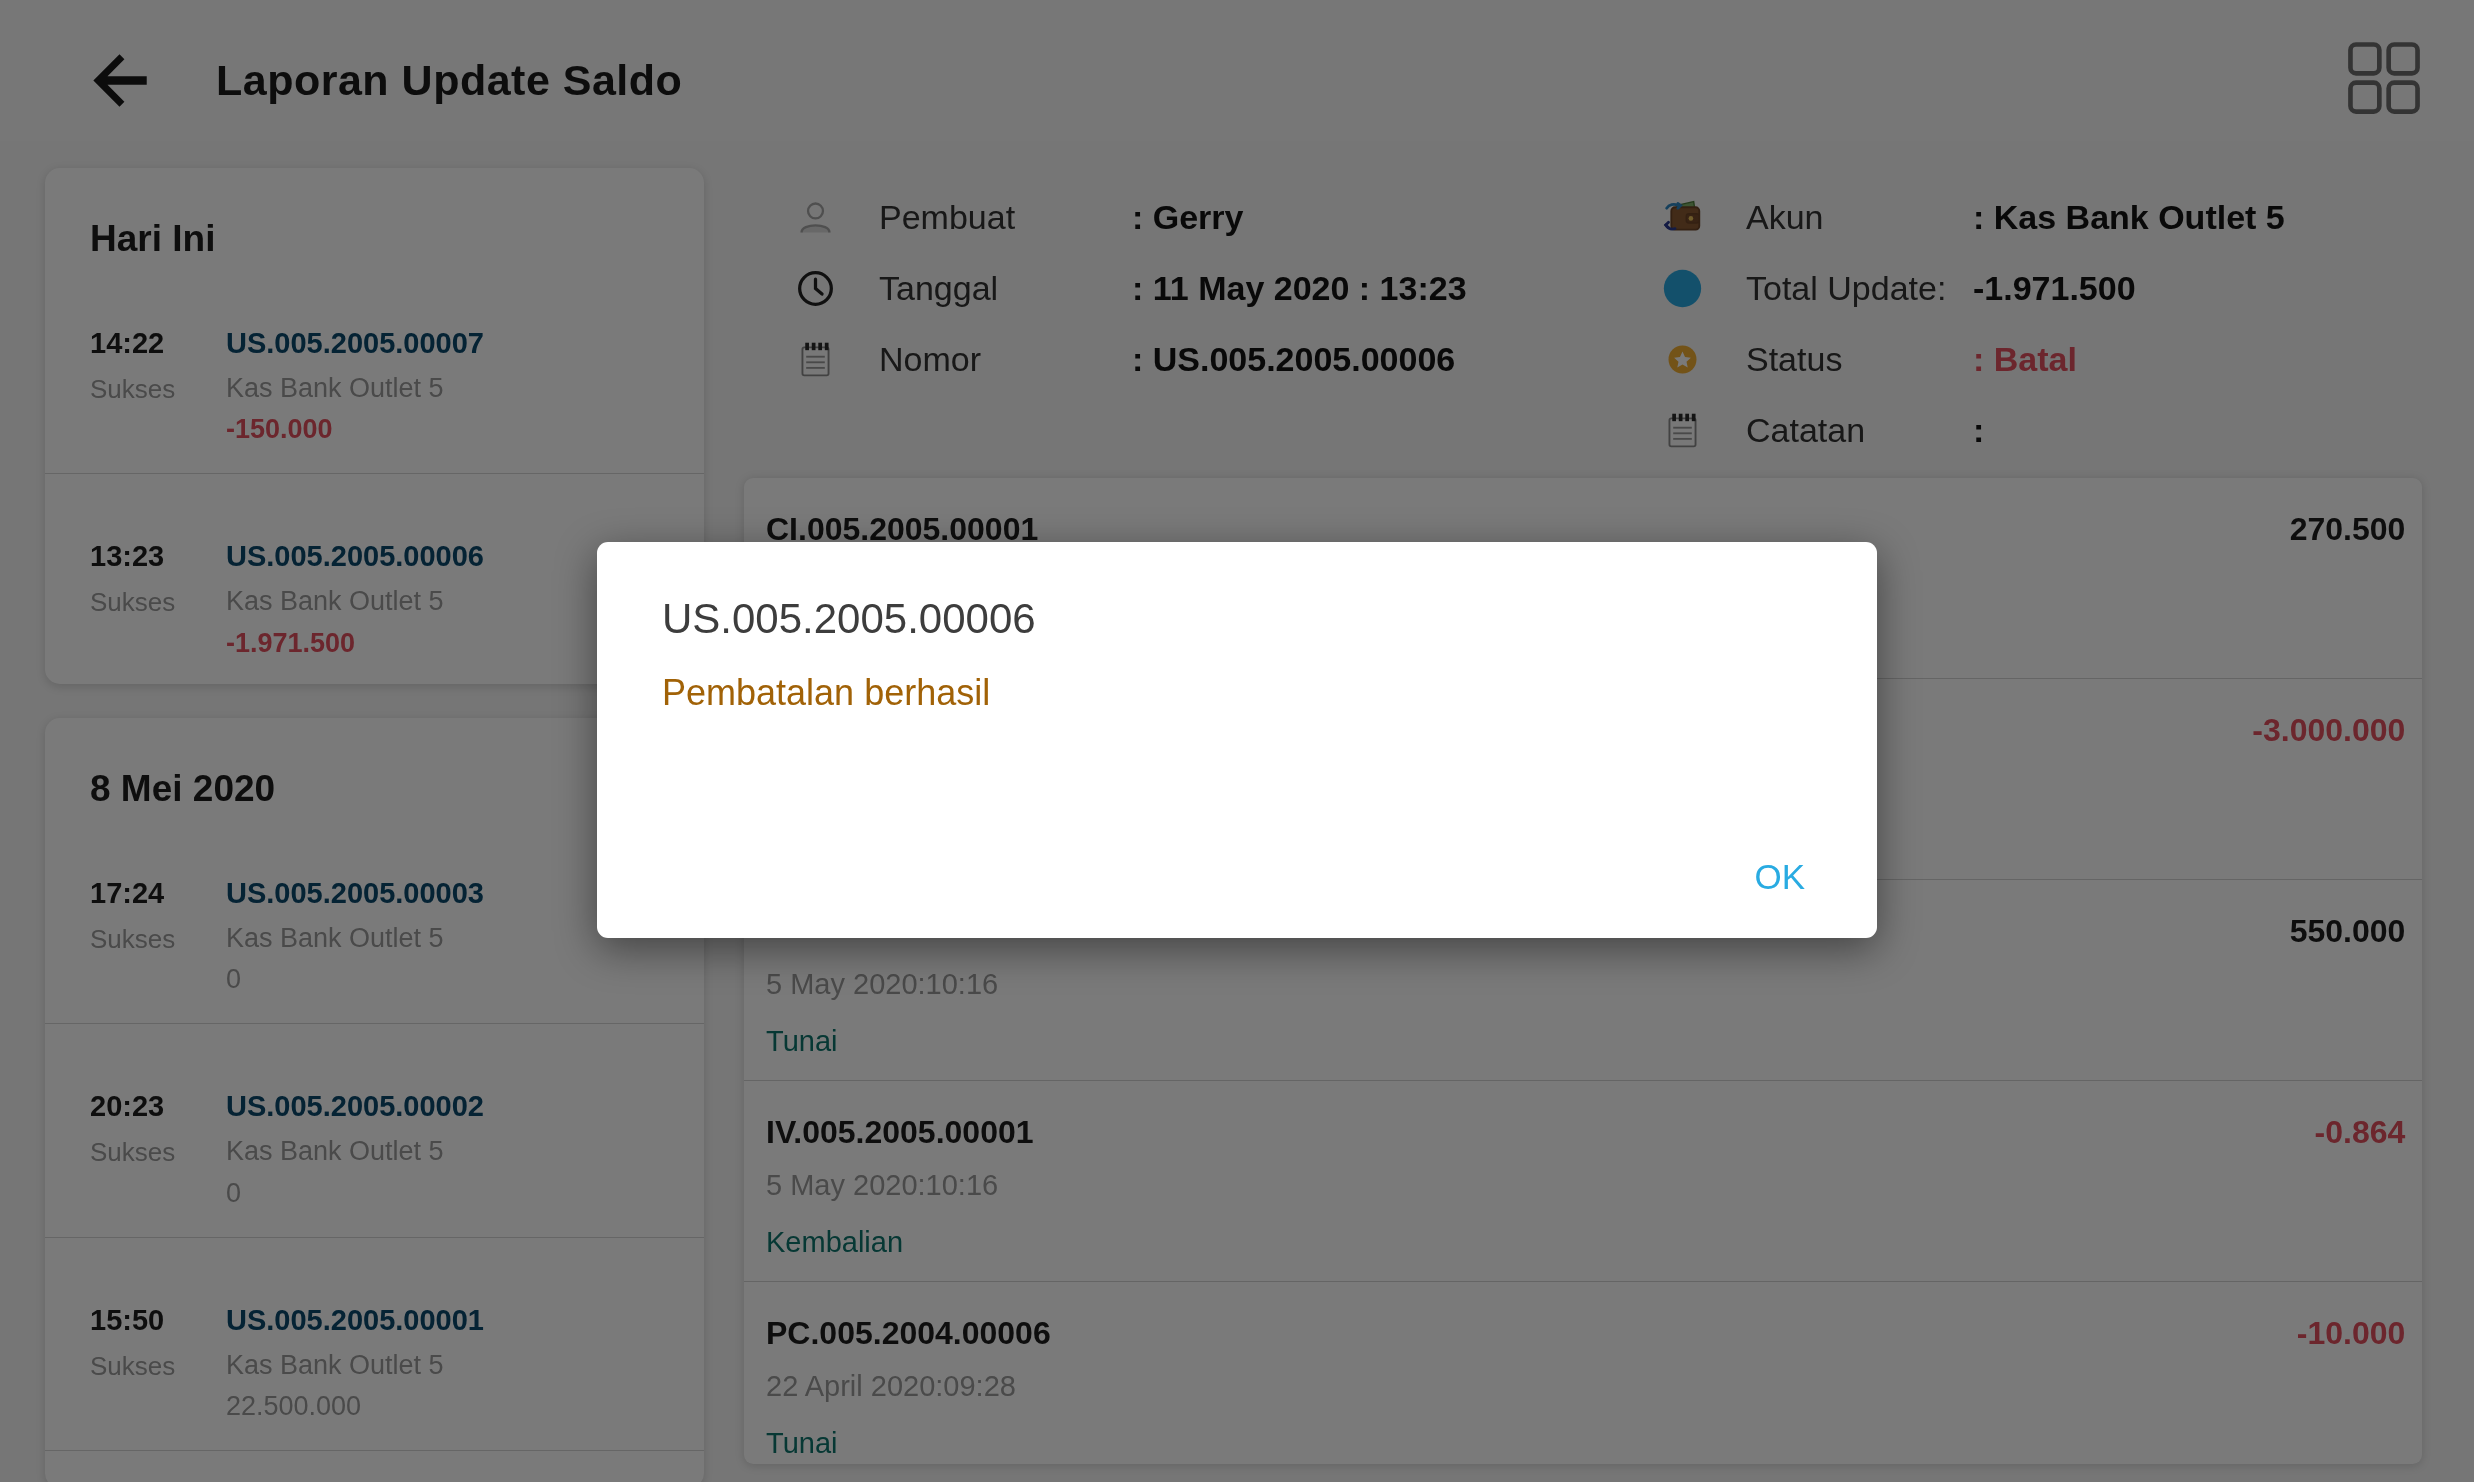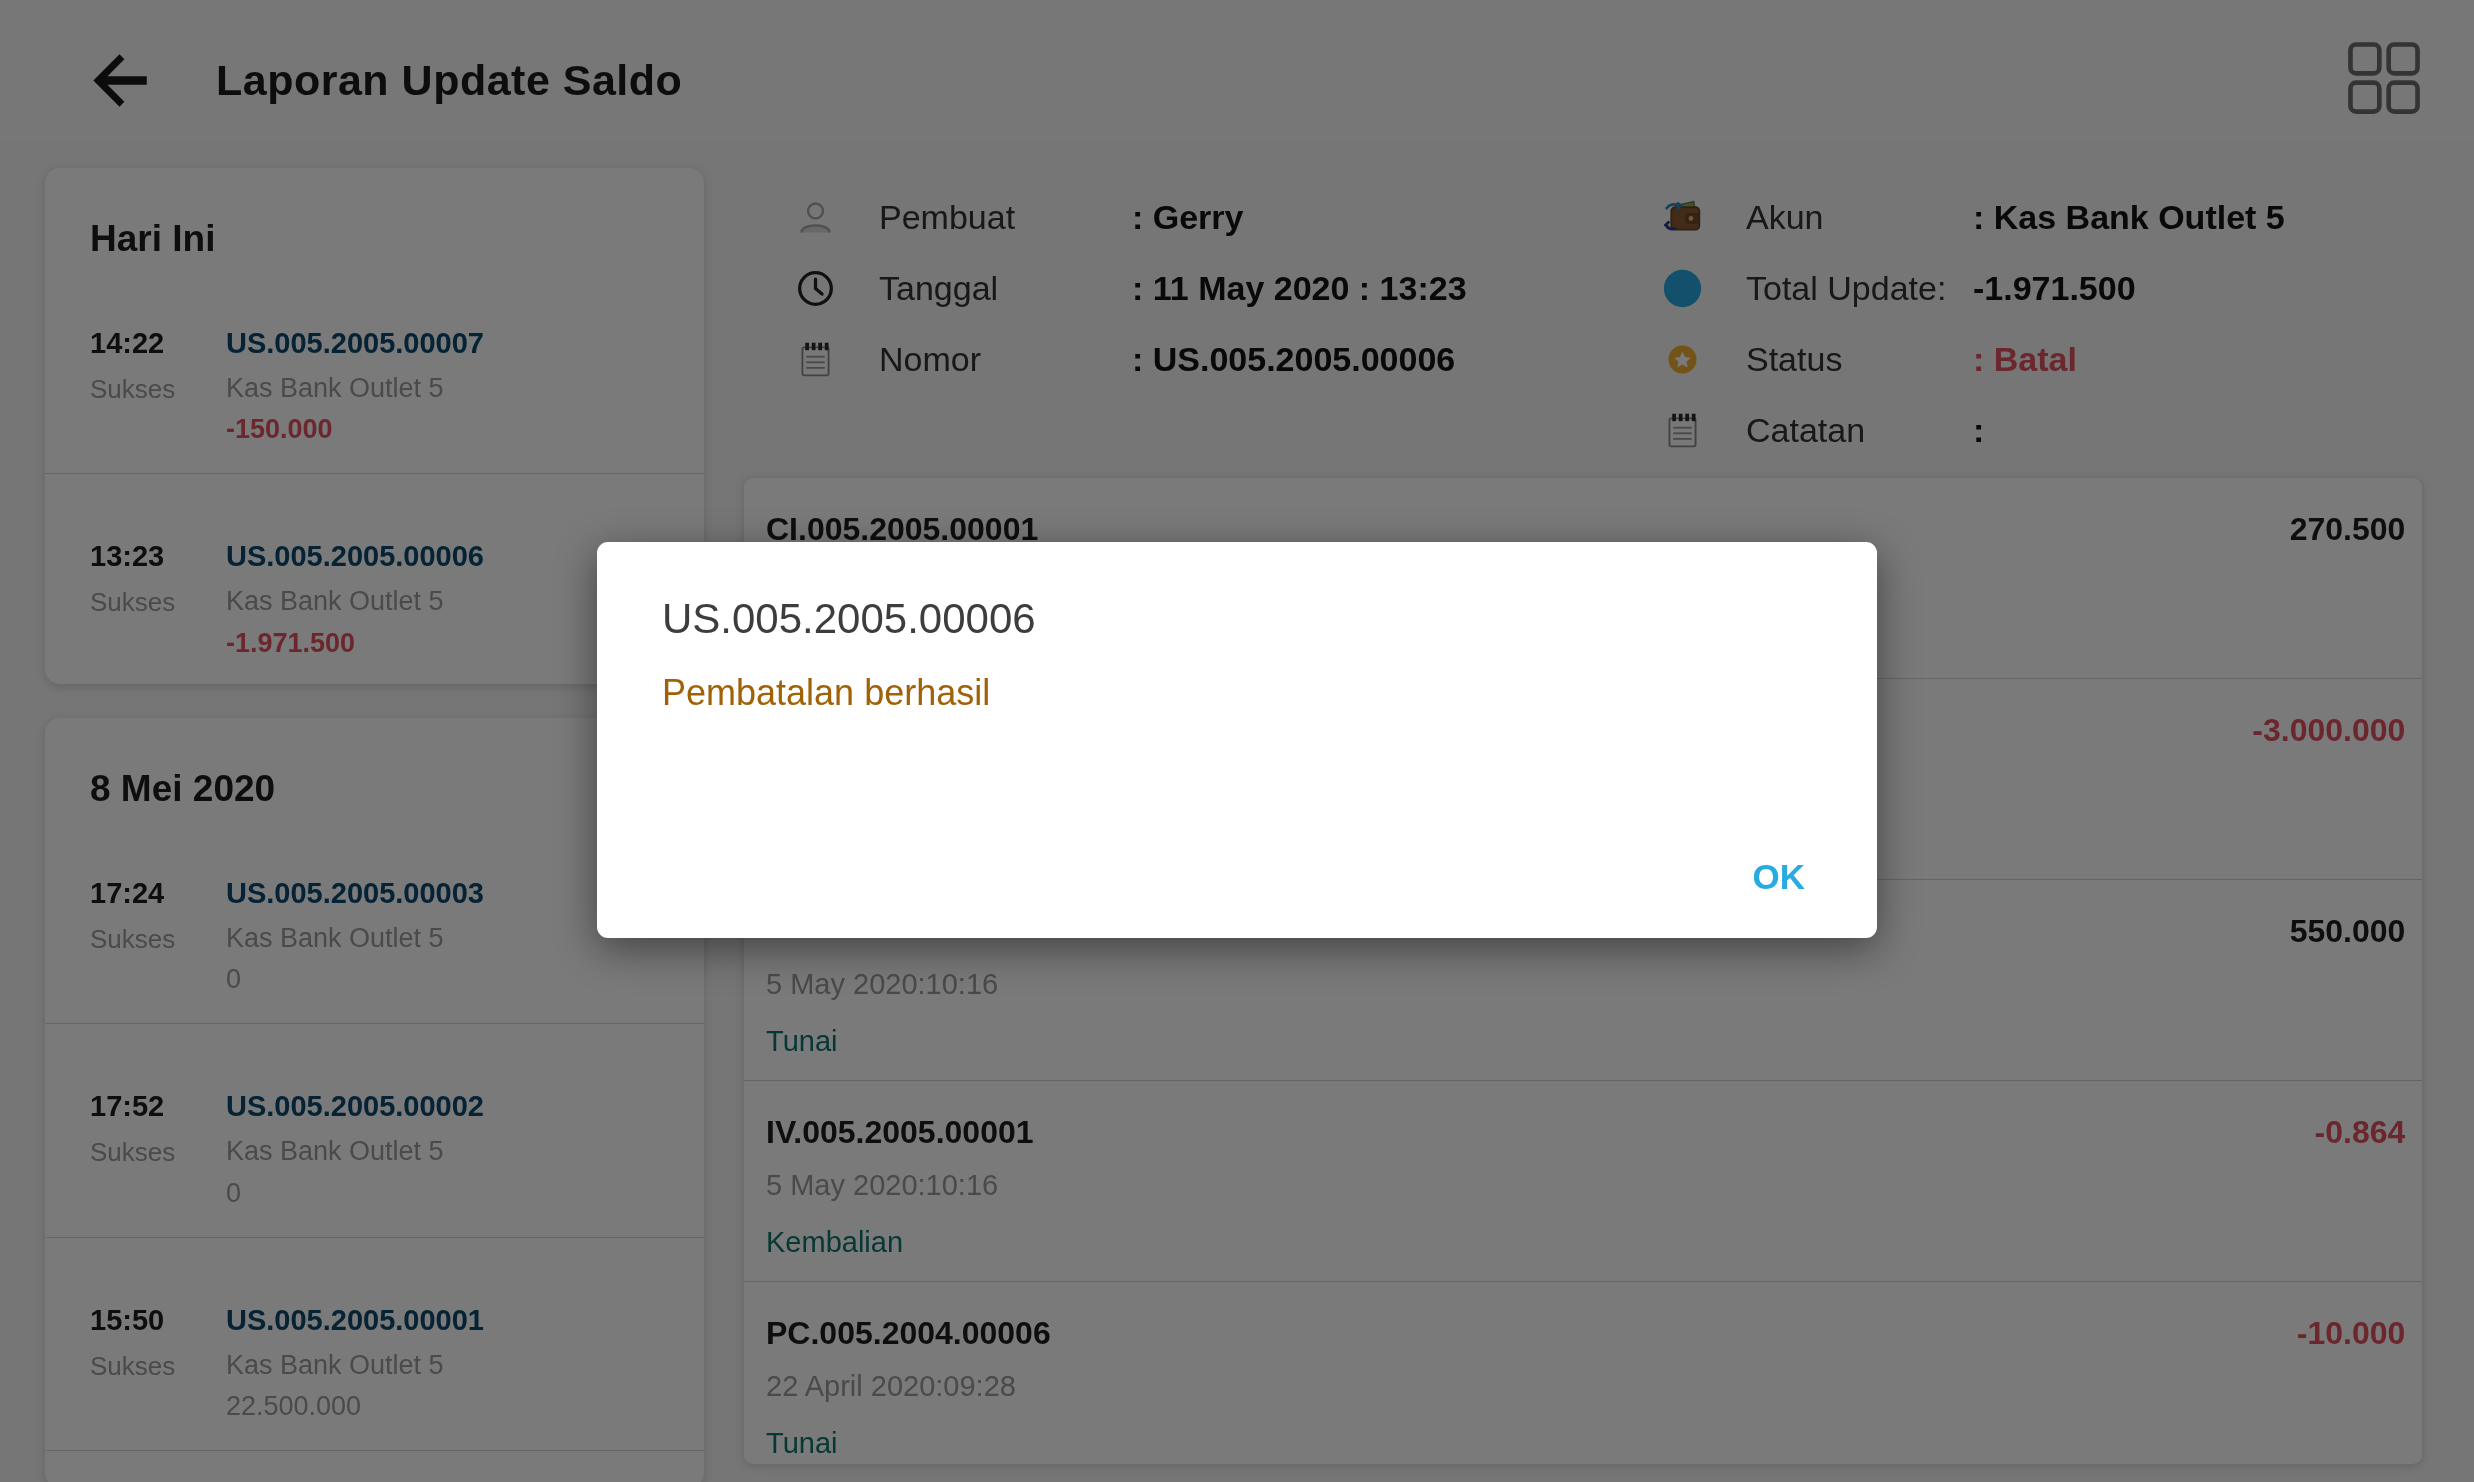--- a/index.html
+++ b/index.html
@@ -50,21 +50,21 @@
   .t-type { font-size:29px; color:#0f766e; margin-top:24px; line-height:33px; min-height:33px; }
   .t-amount { position:absolute; top:33px; right:16.7px; font-size:32px; font-weight:700; color:#1f1f1f; line-height:37px; }
   .neg { color:#e2505e !important; font-weight:700 !important; }
   
   .scrim { position:absolute; left:0; top:0; width:2475px; height:1482px; background:rgba(0,0,0,.52); z-index:10; }
   .modal { position:absolute; left:597px; top:542px; width:1280px; height:396px; background:#ffffff;
            border-radius:11px; box-shadow:0 11px 41px rgba(0,0,0,.45); z-index:20; padding:52px 65px 0; }
   .m-title { font-size:42px; color:#3d3d3d; line-height:50px; }
   .m-msg { font-size:36px; color:#a16207; margin-top:30px; line-height:37px; }
   .m-ok { position:absolute; right:72px; bottom:41px; border:none; background:transparent;
-          font-family:inherit; font-size:35px; color:#29abe2; font-weight:700; cursor:pointer; }
+          font-family:inherit; font-size:35px; color:#29abe2; font-weight:400; cursor:pointer; }
   .icon-svg { width:100%; height:100%; display:block; }
 </style>
 </head>
 <body>
 
 <div class="header">
   <button class="back-btn">
     <span>
       <svg class="icon-svg" viewBox="0 0 56 56">
           <path fill="#1b1b1b" d="M53 24 H17 L32.5 8.5 L28 4 L4 28 L28 52 L32.5 47.5 L17 32 H53 Z"></path>
@@ -122,21 +122,21 @@
         <div class="s-status">Sukses</div>
       </div>
       <div class="s-right">
         <div class="s-code">US.005.2005.00003</div>
         <div class="s-account">Kas Bank Outlet 5</div>
         <div class="s-amount">0</div>
       </div>
     </div>
     <div class="s-entry">
       <div class="s-left">
-        <div class="s-time">17:52</div>
+        <div class="s-time">20:23</div>
         <div class="s-status">Sukses</div>
       </div>
       <div class="s-right">
         <div class="s-code">US.005.2005.00002</div>
         <div class="s-account">Kas Bank Outlet 5</div>
         <div class="s-amount">0</div>
       </div>
     </div>
     <div class="s-entry">
       <div class="s-left">

